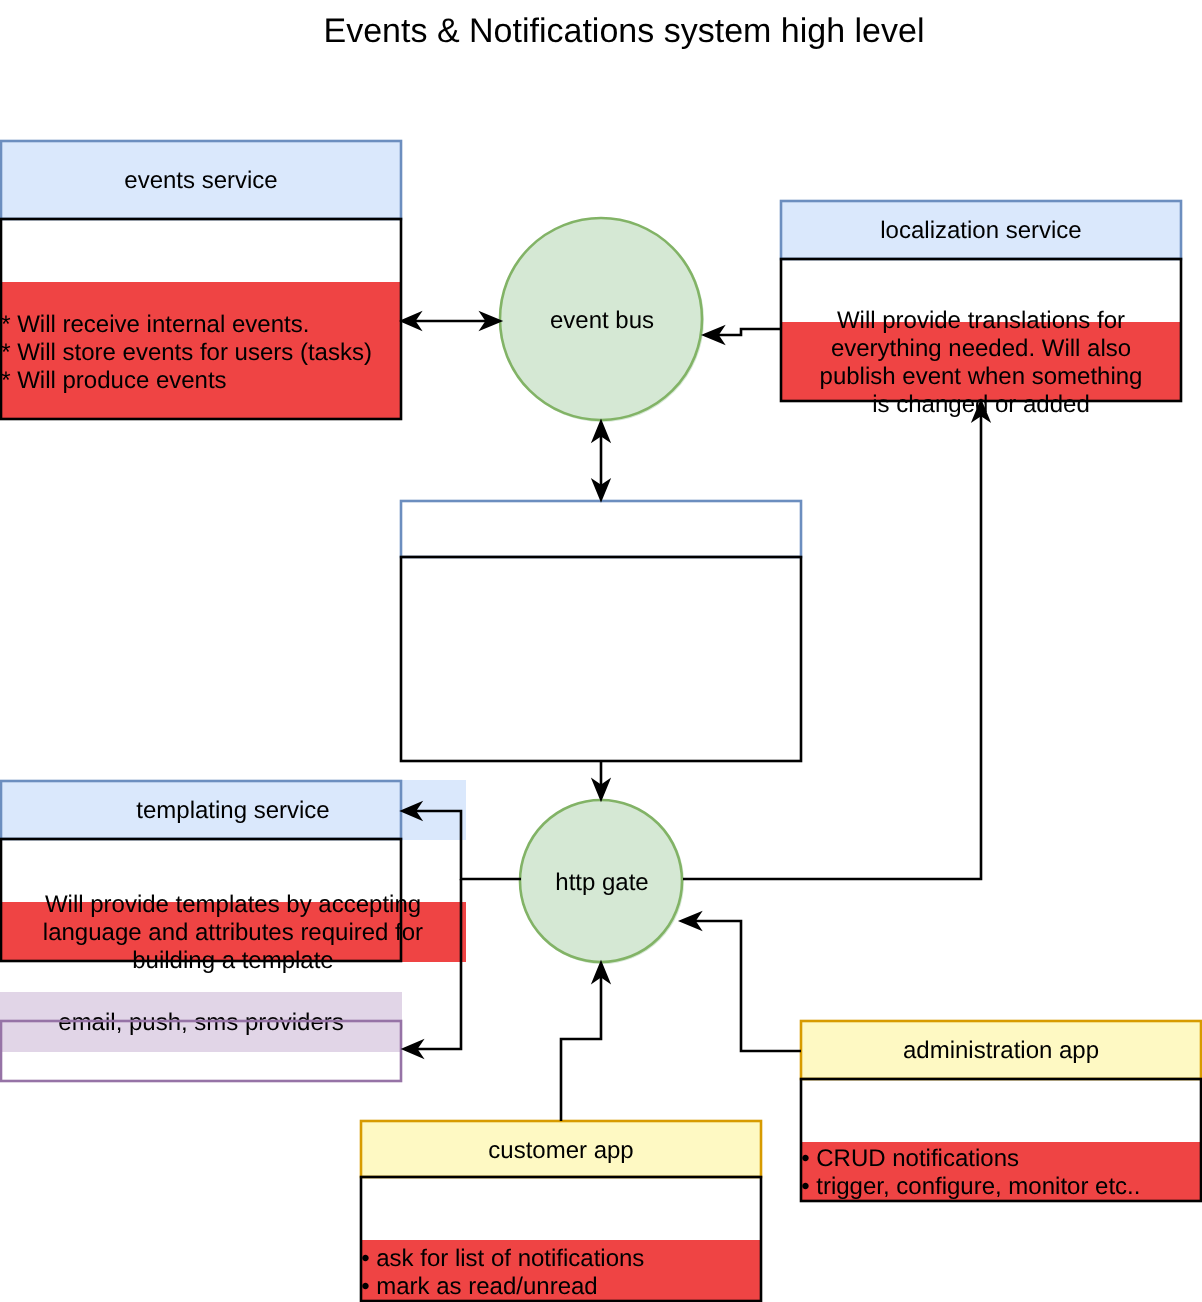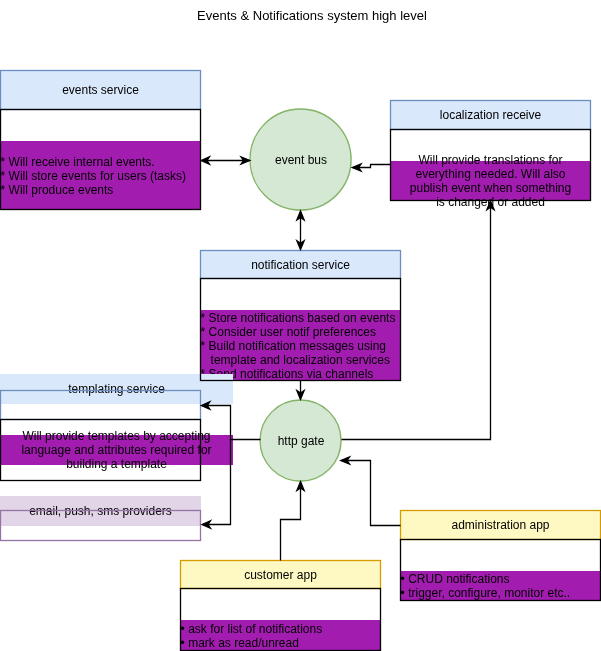--- a/index.html
+++ b/index.html
@@ -10,49 +10,49 @@
   #canvas{position:relative;width:601px;height:651px;}
   #wires,#outlines{position:absolute;left:0;top:0;width:601px;height:651px;
          pointer-events:none;}
   #outlines{z-index:3;}
   #wires{z-index:4;}
   .node{position:absolute;box-sizing:border-box;}
   .hdr{position:absolute;left:0;top:0;right:0;box-sizing:border-box;
        display:flex;align-items:center;justify-content:center;
        font-size:12px;line-height:14px;}
   .body{position:absolute;left:0;right:0;bottom:0;box-sizing:border-box;
-        background:#a21caf;
+        background:#ef4444;
         font-size:12px;line-height:14px;
         display:flex;align-items:center;justify-content:flex-start;margin-top:32px;}
   .blue .hdr{background:#dae8fc;}
   .purple{background:#e1d5e7;
           display:flex;align-items:center;justify-content:center;
           font-size:12px;line-height:14px;}
   .orange .hdr{background:#fef9c3;}
   .circle{position:absolute;border-radius:50%;background:#d5e8d4;
           box-sizing:border-box;
           display:flex;align-items:center;justify-content:center;
           font-size:12px;line-height:14px;}
   .title{position:absolute;left:23px;right:0;top:5px;text-align:center;
-         font-size:13px;line-height:22px;}
+         font-size:17px;line-height:22px;}
   .lines{white-space:pre;width:100%;box-sizing:border-box;
          margin-left:0.6px;}
   .para{text-align:center;width:100%;box-sizing:border-box;padding:0 14px;}
 
   
   #n-events{left:0px;top:70px;width:201px;height:140px;padding-left:35px;}
   #n-events .hdr{height:40px;}
   #n-events .body{top:39px;}
   #n-localization{left:390px;top:100px;width:201px;height:101px;}
   #n-localization .hdr{height:30px;}
   #n-localization .body{top:29px;}
   #n-notification{left:200px;top:250px;width:201px;height:131px;}
   #n-notification .hdr{height:29px;}
   #n-notification .body{top:28px;}
-  #n-templating{left:0px;top:374px;width:233px;height:91px;}
+  #n-templating{left:0px;top:390px;width:233px;height:91px;}
   #n-templating .hdr{height:30px;}
   #n-templating .body{top:29px;}
   #n-providers{left:0px;top:496px;width:201px;height:30px;}
   #n-customer{left:180px;top:560px;width:201px;height:91px;}
   #n-customer .hdr{height:29px;}
   #n-customer .body{top:28px;}
   #n-admin{left:400px;top:510px;width:201px;height:91px;}
   #n-admin .hdr{height:30px;}
   #n-admin .body{top:29px;}
   #c-eventbus{left:250px;top:109px;width:102px;height:102px;text-align:center;}
@@ -99,36 +99,26 @@
 * Will store events for users (tasks)
 * Will produce events</div>
       </div>
   </div>
 
   <div class="circle" id="c-eventbus">
     <span>event bus</span>
   </div>
 
   <div class="node blue" id="n-localization">
-    <div class="hdr">localization receive</div>
+    <div class="hdr">localization service</div>
     <div class="body">
         <div class="para">Will provide translations for everything needed. Will also publish event when something is changed or added</div>
       </div>
   </div>
 
-  <div class="node blue" id="n-notification">
-    <div class="hdr">notification service</div>
-    <div class="body">
-        <div class="lines">* Store notifications based on events
-* Consider user notif preferences
-* Build notification messages using
-   template and localization services
-* Send notifications via channels</div>
-      </div>
-  </div>
 
   <div class="node blue" id="n-templating">
     <div class="hdr">templating service</div>
     <div class="body">
         <div class="para">Will provide templates by accepting language and attributes required for building a template</div>
       </div>
   </div>
 
   <div class="node purple" id="n-providers">
     <span>email, push, sms providers</span>

